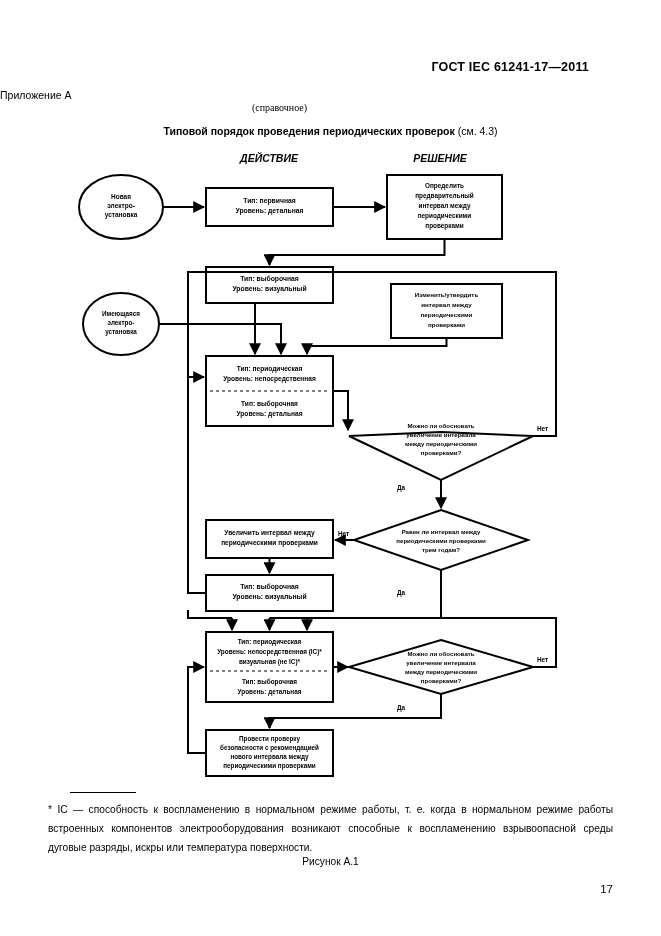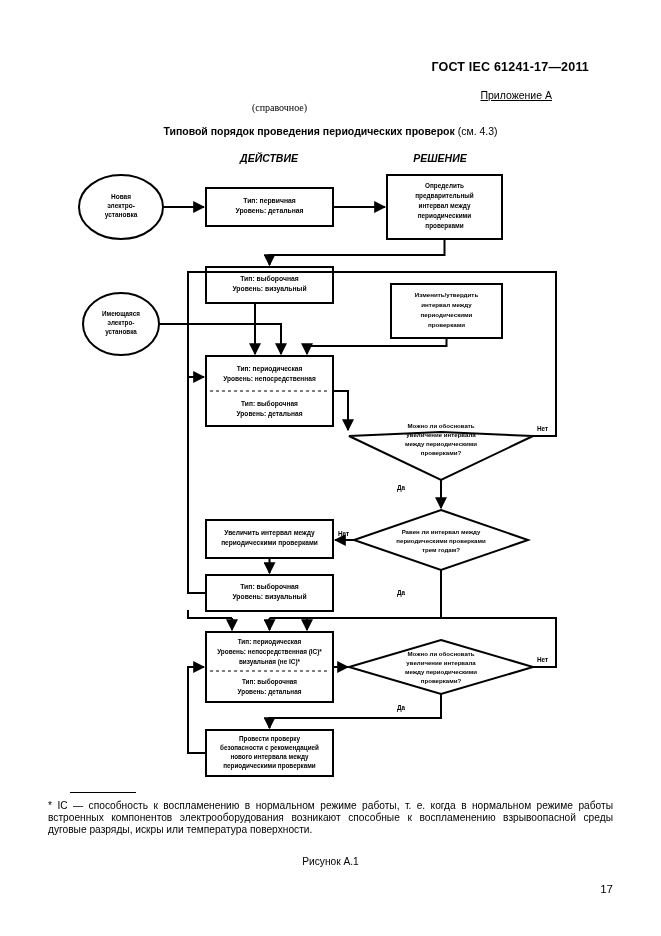--- a/index.html
+++ b/index.html
@@ -11,39 +11,39 @@
   .page{position:absolute;inset:0;background:#fff;}
 
   .std-header{
     position:absolute;top:60px;right:72px;
     font-size:12.5px;font-weight:bold;letter-spacing:.2px;
     white-space:nowrap;
     margin-left:44px;
   }
   .appendix-title{
     position:absolute;top:89px;left:0;width:552px;
-    text-align:right;font-size:10.5px;text-decoration:underline;
+    text-align:left;font-size:10.5px;
   }
   .appendix-sub{
     position:absolute;top:102px;left:12px;width:535px;
     text-align:center;font-size:10px;font-family:Liberation Serif, serif;
   }
   .fig-title{
     position:absolute;top:125px;left:0;width:661px;
     text-align:center;font-size:10.5px;
   }
   .fig-title b{font-weight:bold;}
   .fig-title span.ref{font-weight:normal;}
 
   .flow{position:absolute;top:140px;left:0;width:565px;height:640px;}
   .flow svg{display:block;}
 
   .footnote{
     position:absolute;left:48px;top:800px;width:565px;
-    font-size:10.2px;line-height:12px;text-align:justify;
+    font-size:10.2px;line-height:19px;text-align:justify;
   }
   .footnote .rule{
     position:absolute;left:22px;top:-8px;width:66px;height:1px;background:#000;
   }
   .fig-caption{
     position:absolute;top:856px;left:0;width:661px;
     text-align:center;font-size:10.2px;
   }
   .page-num{
     position:absolute;top:848px;right:48px;

